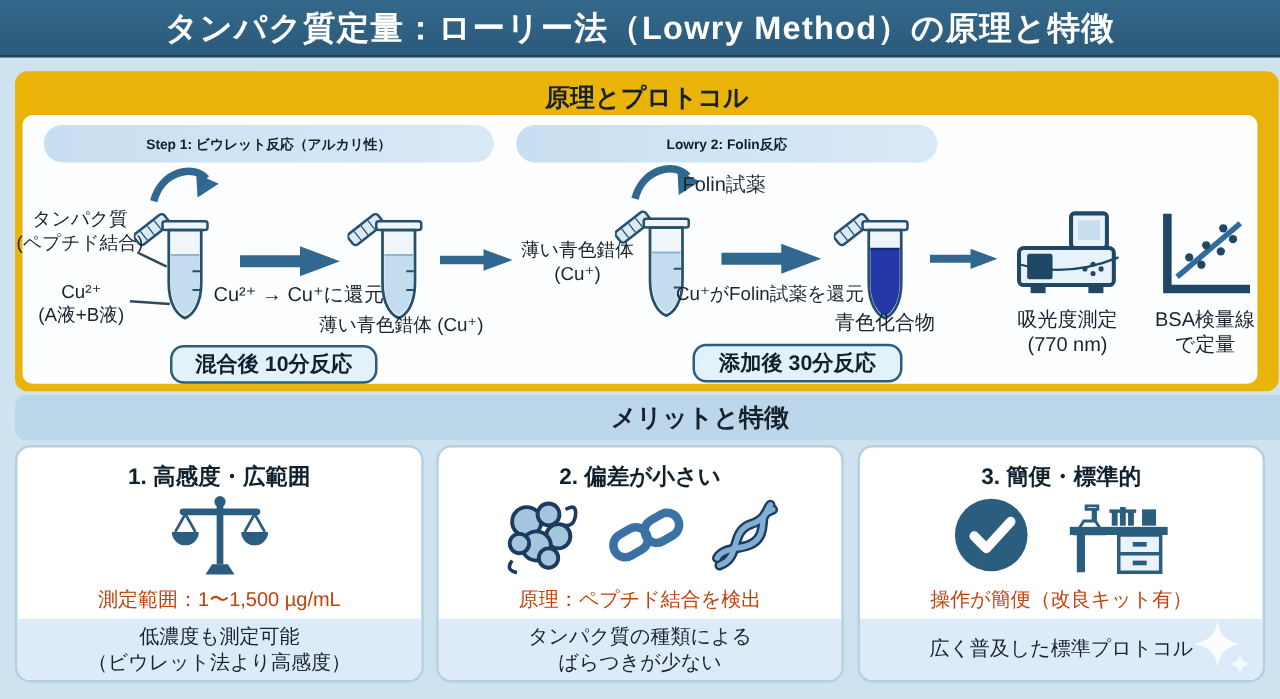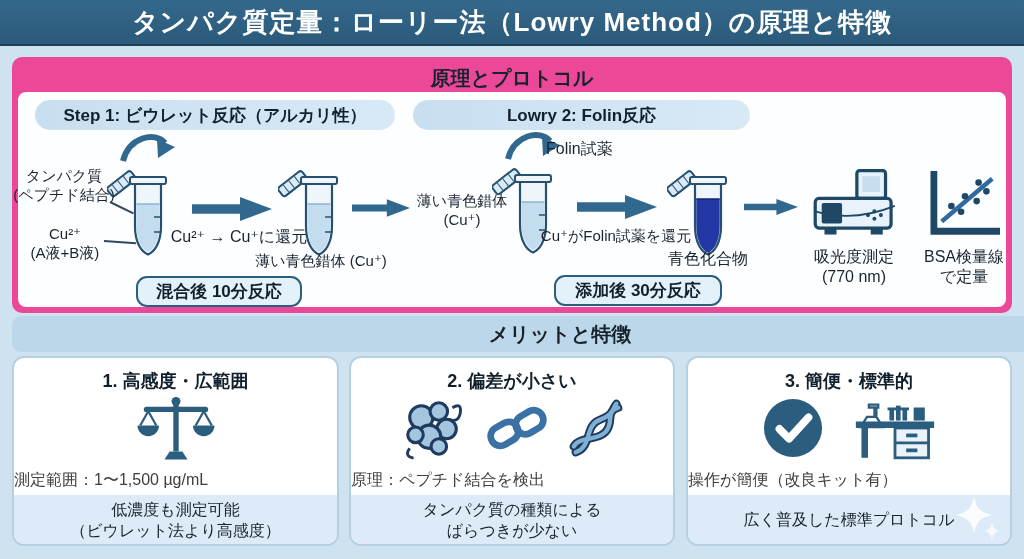--- a/index.html
+++ b/index.html
@@ -2,36 +2,36 @@
 <html><head>
 <meta charset="utf-8">
 <style>
   html,body{margin:0;padding:0;}
   body{font-family:"Liberation Sans","DejaVu Sans",sans-serif;background:#cde1ef;}
   .stage{position:relative;width:1024px;height:559px;background:#cfe2ef;overflow:hidden;}
   .abs{position:absolute;}
   .titlebar{left:0;top:0;width:1024px;height:44px;background:linear-gradient(#34688b,#2b5a7a);
     border-bottom:2px solid #1e4259;display:flex;align-items:center;justify-content:center;}
   .titlebar h1{margin:16px;font-size:26px;font-weight:bold;color:#ffffff;letter-spacing:1px;}
-  .panel-band{background:#ec4899;border-radius:10px;}
+  .panel-band{background:#eab308;border-radius:10px;padding-left:11px;}
   .panel-head{font-size:20px;font-weight:bold;color:#16222c;text-align:center;}
   .whitebox{background:#fdfeff;border-radius:8px;}
   .pill{background:linear-gradient(90deg,#c8dff1,#d8e9f6);border-radius:16px;
-    display:flex;align-items:center;justify-content:center;font-size:17px;font-weight:bold;color:#10202c;}
+    display:flex;align-items:center;justify-content:center;font-size:11px;font-weight:bold;color:#10202c;}
   .lbl{color:#1a2430;font-size:15px;line-height:19px;text-align:center;}
   .lbl16{font-size:16px;line-height:20px;}
   .badge{background:#e3f2fa;border:2px solid #2b5d7e;border-radius:11px;
     display:flex;align-items:center;justify-content:center;font-size:17px;font-weight:600;color:#10202c;}
   .pointer{height:2px;background:#33475a;transform-origin:left center;}
   .merits-band{background:#bcd7ea;border-radius:9px;display:flex;align-items:center;justify-content:center;
     font-size:20px;font-weight:bold;color:#16222c;}
   .card{background:#ffffff;border:2px solid #b5cfe3;border-radius:12px;box-sizing:border-box;}
   .card-title{position:absolute;left:0;top:11px;width:100%;text-align:center;
     font-size:18px;font-weight:bold;color:#10202c;}
-  .card-body{position:absolute;left:0;top:112px;width:100%;text-align:left;font-size:16px;color:#404040;}
+  .card-body{position:absolute;left:0;top:112px;width:100%;text-align:center;font-size:16px;color:#c2410c;}
   .card-foot{position:absolute;left:0;bottom:0;width:100%;height:49px;background:#dcebf7;
     border-radius:0 0 10px 10px;display:flex;flex-direction:column;align-items:center;justify-content:center;
     font-size:16px;line-height:21px;color:#1a2430;}
   .iconrow{position:absolute;left:0;top:38px;width:100%;display:flex;align-items:center;justify-content:center;gap:18px;}
 </style>
 </head>
 <body>
 
 <div class="stage">
 

